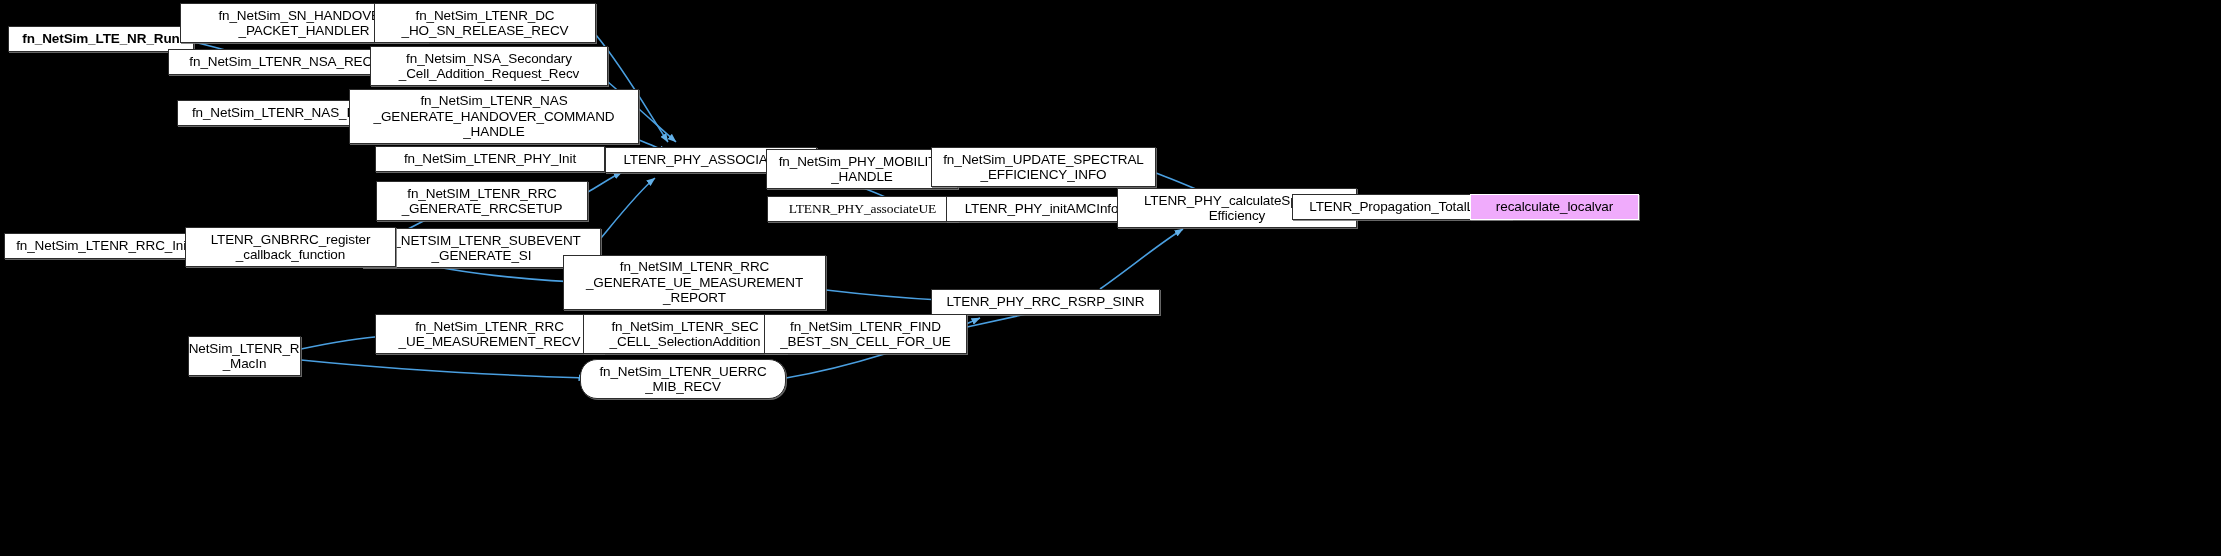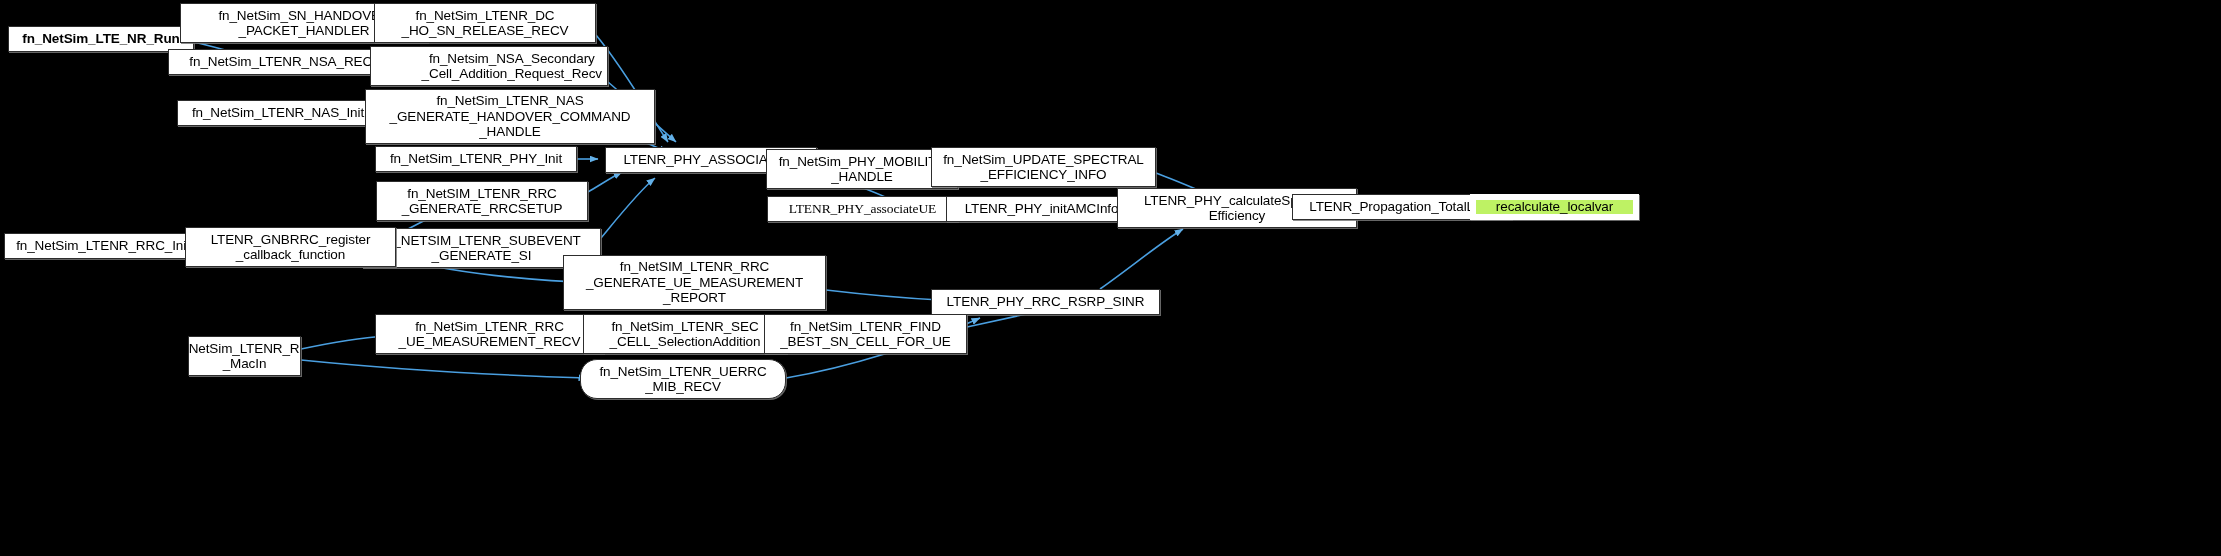--- a/index.html
+++ b/index.html
@@ -38,22 +38,22 @@
     display: flex;
     align-items: center;
     justify-content: center;
     text-align: center;
     white-space: pre-line;
     letter-spacing: -0.1px;
     box-shadow: 1px 1px 0px rgba(120,120,120,0.85);
     overflow: hidden;
   }
   .node.highlight {
-    background: #bef264;
-    border: 6px solid #ffffff;
+    background: #f0abfc;
+    border: 1px solid #ffffff;
   }
   .node span {
     display: block;
     padding: 0 5px;
   }
 </style>
 </head>
 <body>
 
 <div id="graph-root">
@@ -97,27 +97,27 @@
         <path d="M786,378 C850,367 920,345 980,318" fill="none" stroke="#4a9fe0" stroke-width="1.6" marker-end="url(#arrowhead)"></path>
       </g>
   </svg>
   <div id="nodes-group">
       <div class="node" style="left: 8px; top: 26px; width: 186px; height: 26px; font-weight: bold;"><span>fn_NetSim_LTE_NR_Run</span></div>
       <div class="node" style="left: 180px; top: 3px; width: 248px; height: 40px;"><span>fn_NetSim_SN_HANDOVER
 _PACKET_HANDLER</span></div>
       <div class="node" style="left: 168px; top: 49px; width: 219px; height: 26px; justify-content: flex-end;"><span>fn_NetSim_LTENR_NSA_RECV</span></div>
       <div class="node" style="left: 374px; top: 3px; width: 222px; height: 40px;"><span>fn_NetSim_LTENR_DC
 _HO_SN_RELEASE_RECV</span></div>
-      <div class="node" style="left: 370px; top: 46px; width: 238px; height: 40px; justify-content: flex-end;"><span>fn_Netsim_NSA_Secondary
+      <div class="node" style="left: 370px; top: 46px; width: 238px; height: 40px;"><span>fn_Netsim_NSA_Secondary
 _Cell_Addition_Request_Recv</span></div>
       <div class="node" style="left: 177px; top: 100px; width: 202px; height: 26px;"><span>fn_NetSim_LTENR_NAS_Init</span></div>
-      <div class="node" style="left: 349px; top: 89px; width: 290px; height: 55px; margin-left: 16px;"><span>fn_NetSim_LTENR_NAS
+      <div class="node" style="left: 349px; top: 89px; width: 290px; height: 55px;"><span>fn_NetSim_LTENR_NAS
 _GENERATE_HANDOVER_COMMAND
 _HANDLE</span></div>
-      <div class="node" style="left: 375px; top: 146px; width: 202px; height: 26px;"><span>fn_NetSim_LTENR_PHY_Init</span></div>
+      <div class="node" style="left: 375px; top: 146px; width: 230px; height: 26px;"><span>fn_NetSim_LTENR_PHY_Init</span></div>
       <div class="node" style="left: 605px; top: 147px; width: 212px; height: 26px;"><span>LTENR_PHY_ASSOCIATION</span></div>
       <div class="node" style="left: 376px; top: 181px; width: 212px; height: 40px;"><span>fn_NetSIM_LTENR_RRC
 _GENERATE_RRCSETUP</span></div>
       <div class="node" style="left: 362px; top: 228px; width: 239px; height: 40px;"><span>fn_NETSIM_LTENR_SUBEVENT
 _GENERATE_SI</span></div>
       <div class="node" style="left: 4px; top: 233px; width: 198px; height: 26px;"><span>fn_NetSim_LTENR_RRC_Init</span></div>
       <div class="node" style="left: 185px; top: 227px; width: 211px; height: 40px; text-align: center;"><span>LTENR_GNBRRC_register
 _callback_function</span></div>
       <div class="node" style="left: 563px; top: 255px; width: 263px; height: 55px;"><span>fn_NetSIM_LTENR_RRC
 _GENERATE_UE_MEASUREMENT

